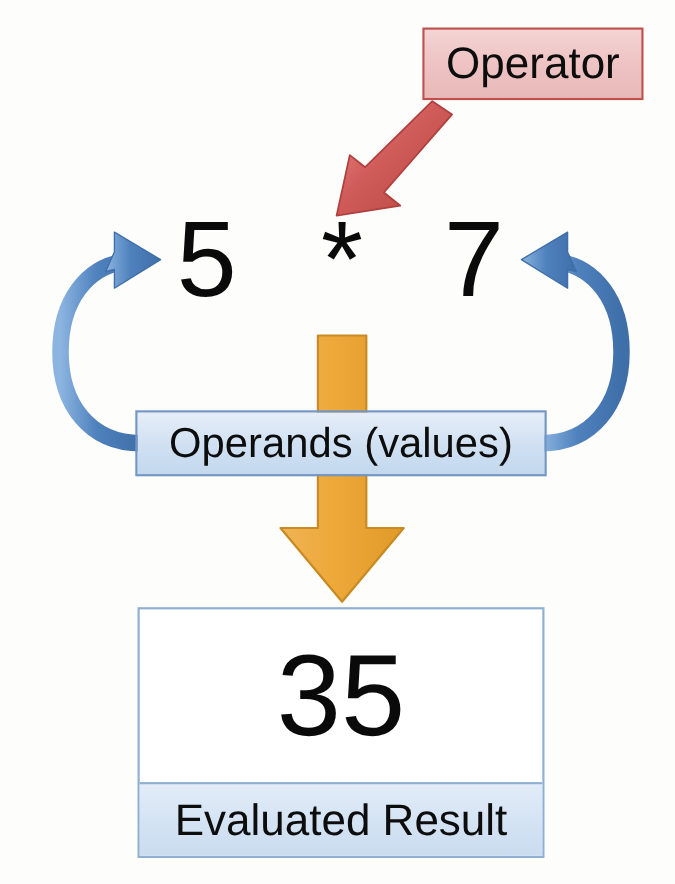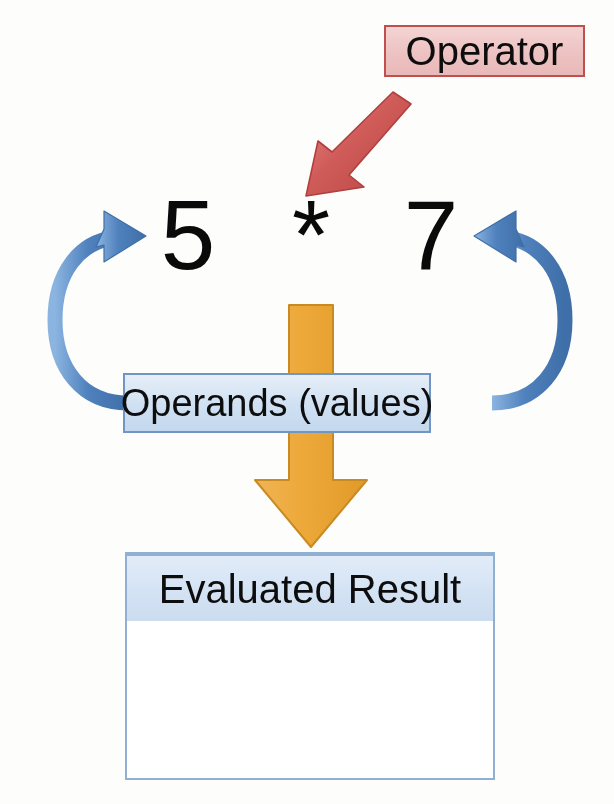--- a/index.html
+++ b/index.html
@@ -21,21 +21,21 @@
     width: 614px;
     height: 804px;
   }
 
   
   .operator-box {
     position: absolute;
     left: 384px;
     top: 25px;
     width: 201px;
-    height: 52px;
+    height: 66px;
     box-sizing: border-box;
     border: 2px solid #c0504d;
     background: linear-gradient(180deg, #f4d4d4 0%, #eec3c3 50%, #e9b9b9 100%);
     display: flex;
     align-items: center;
     justify-content: center;
     z-index: 6;
   }
   .operator-box .label {
     font-size: 40px;
@@ -74,21 +74,21 @@
   .operand-right {
     left: 388px;
     width: 86px;
   }
 
   
   .operands-box {
     position: absolute;
     left: 123px;
     top: 373px;
-    width: 308px;
+    width: 374px;
     height: 60px;
     box-sizing: border-box;
     border: 2px solid #7296c4;
     background: linear-gradient(180deg, #e6eef8 0%, #cfe0f2 55%, #c3d8ee 100%);
     display: flex;
     align-items: center;
     justify-content: center;
     z-index: 4;
   }
   .operands-box .label {
@@ -200,14 +200,15 @@
   <span class="operand-left">5</span>
   <span class="operator-glyph">*</span>
   <span class="operand-right">7</span>
 </div>
 
 <div class="operands-box">
   <span class="label">Operands (values)</span>
 </div>
 
 <div class="result-box">
+  <div class="result-value">35</div>
   <div class="result-caption">Evaluated Result</div>
 </div>
 
 </body></html>

